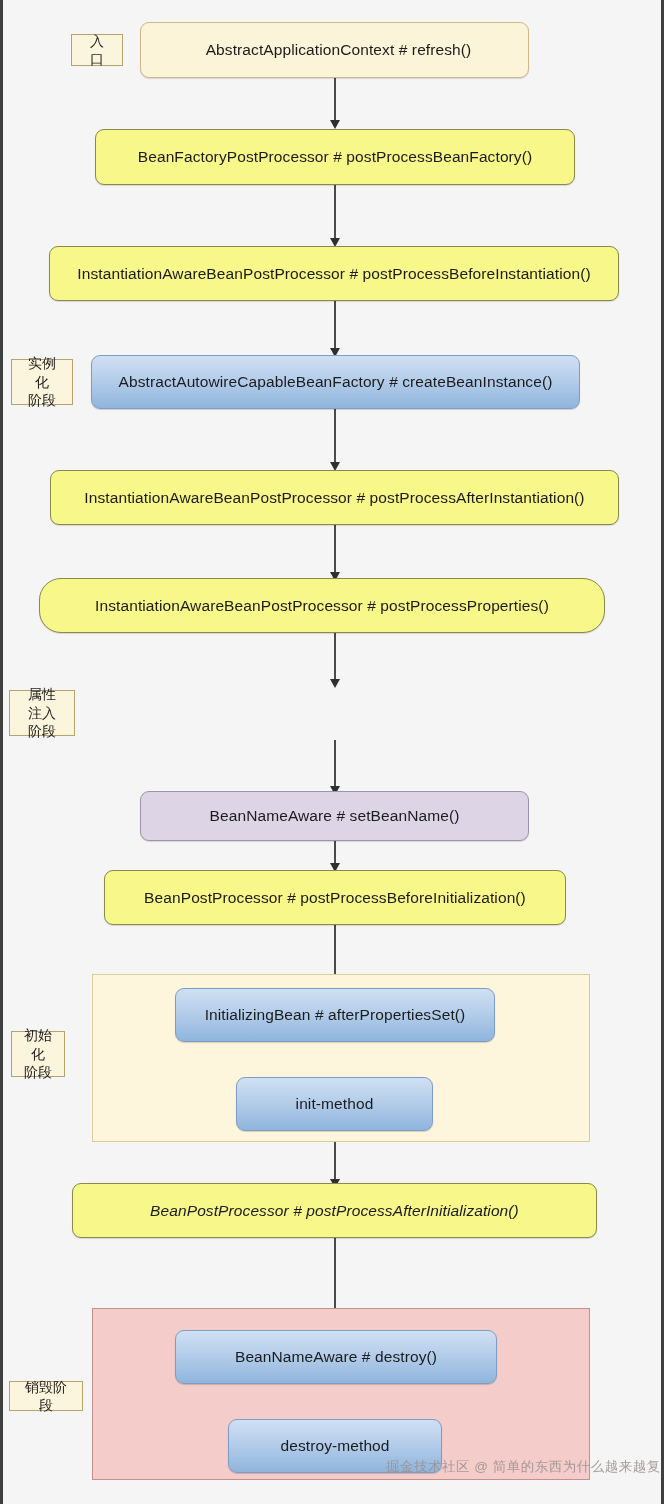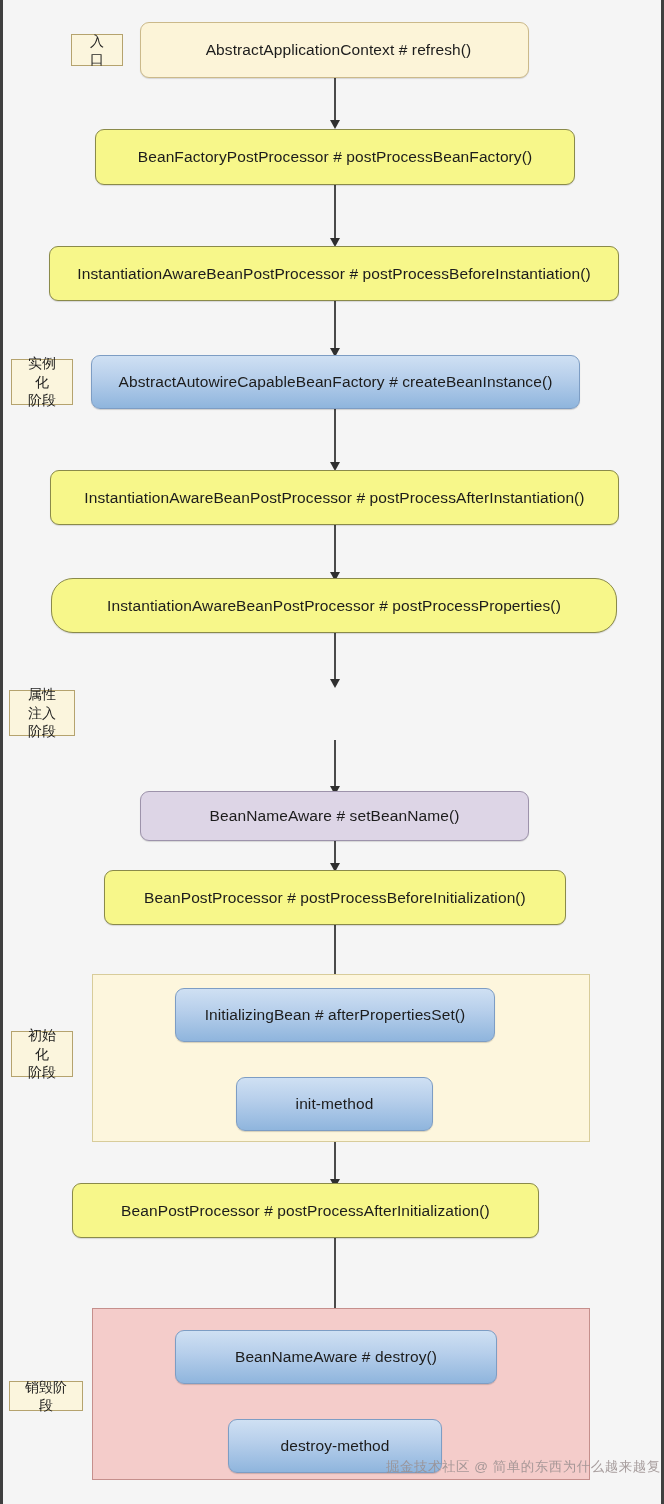--- a/index.html
+++ b/index.html
@@ -167,47 +167,47 @@
   <div class="group destroy-group" style="left:89px; top:1308px; width:498px; height:172px;"></div>
 
   <div class="stage-label" style="left:68px; top:34px; width:52px; height:32px;">入口</div>
 
   <div class="stage-label" style="left:8px; top:359px; width:62px; height:46px;">实例化
 阶段</div>
 
   <div class="stage-label" style="left:6px; top:690px; width:66px; height:46px;">属性注入
 阶段</div>
 
-  <div class="stage-label" style="left:8px; top:1031px; width:62px; height:46px;">初始化
+  <div class="stage-label" style="left:8px; top:1031px; width:54px; height:46px;">初始化
 阶段</div>
 
   <div class="stage-label" style="left:6px; top:1381px; width:74px; height:30px;">销毁阶段</div>
 
   <div class="node cream" style="left:137px; top:22px; width:389px; height:56px;padding-left:8px;">AbstractApplicationContext # refresh()</div>
 
   <div class="node yellow" style="left:92px; top:129px; width:480px; height:56px;">BeanFactoryPostProcessor # postProcessBeanFactory()</div>
 
   <div class="node yellow" style="left:46px; top:246px; width:570px; height:55px;">InstantiationAwareBeanPostProcessor # postProcessBeforeInstantiation()</div>
 
   <div class="node blue" style="left:88px; top:355px; width:489px; height:54px;">AbstractAutowireCapableBeanFactory # createBeanInstance()</div>
 
   <div class="node yellow" style="left:47px; top:470px; width:569px; height:55px;">InstantiationAwareBeanPostProcessor # postProcessAfterInstantiation()</div>
 
-  <div class="node yellow" style="left:48px; top:578px; width:566px; height:55px;border-radius:22px;">InstantiationAwareBeanPostProcessor # postProcessProperties()</div>
+  <div class="node yellow" style="left:36px; top:578px; width:566px; height:55px;border-radius:22px;">InstantiationAwareBeanPostProcessor # postProcessProperties()</div>
 
 
   <div class="node purple" style="left:137px; top:791px; width:389px; height:50px;">BeanNameAware # setBeanName()</div>
 
   <div class="node yellow" style="left:101px; top:870px; width:462px; height:55px;">BeanPostProcessor # postProcessBeforeInitialization()</div>
 
   <div class="node blue" style="left:172px; top:988px; width:320px; height:54px;">InitializingBean # afterPropertiesSet()</div>
 
   <div class="node blue" style="left:233px; top:1077px; width:197px; height:54px;">init-method</div>
 
-  <div class="node yellow" style="left:69px; top:1183px; width:467px; height:55px;">BeanPostProcessor # postProcessAfterInitialization()</div>
+  <div class="node yellow" style="left:69px; top:1183px; width:525px; height:55px;font-style:italic;">BeanPostProcessor # postProcessAfterInitialization()</div>
 
   <div class="node blue" style="left:172px; top:1330px; width:322px; height:54px;">BeanNameAware # destroy()</div>
 
   <div class="node blue" style="left:225px; top:1419px; width:214px; height:54px;">destroy-method</div>
 
   <div class="watermark" style="left:383px; top:1458px;">掘金技术社区 @ 简单的东西为什么越来越复杂</div>
 
 </div>
 
 </body></html>

